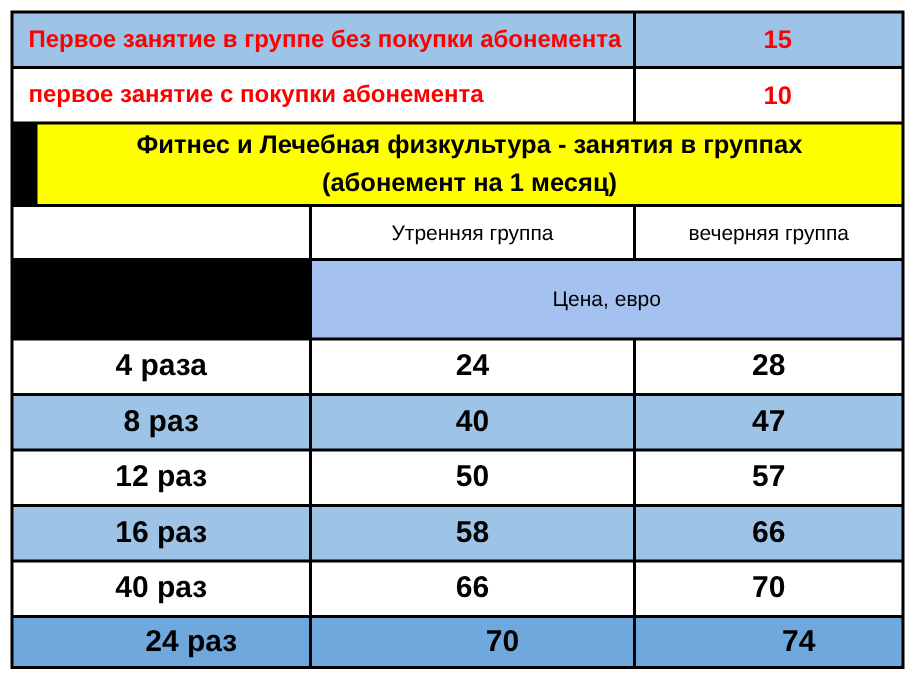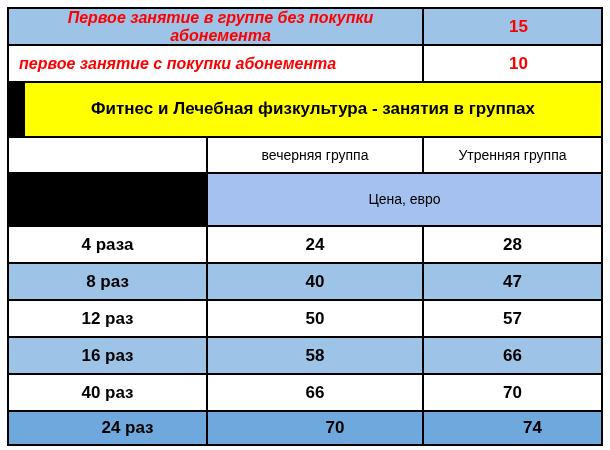--- a/index.html
+++ b/index.html
@@ -20,39 +20,38 @@
     grid-template-rows: 35px 35px 53px 34px 51px 35px 35px 35px 35px 35px 32px;
     gap: 2px;
     padding: 2px;
   }
   .cell {
     background: #ffffff;
     display: flex;
     align-items: center;
     justify-content: center;
     text-align: center;
-    font-size: 17px;
+    font-size: 20px;
     font-weight: bold;
     color: #000000;
     overflow: hidden;
   }
   .span2  { grid-column: 1 / 3; }
   .span23 { grid-column: 2 / 4; }
   .span3  { grid-column: 1 / 4; margin-left: 16px; }
   .bg-lightblue  { background: #9DC3E6; }
   .bg-periwinkle { background: #A4C1EF; }
   .bg-darkblue   { background: #6FA8DC; padding-left: 40px; }
   .bg-yellow     { background: #FFFF00; }
   .red-label {
     color: #FF0000;
     font-size: 16px;
     justify-content: flex-start;
     text-align: center;
     padding-left: 10px;
-    font-style: italic;
   }
   .red-value { color: #FF0000; font-size: 17px; padding-left: 12px; }
   .title-cell {
     flex-direction: column;
     font-size: 17px;
     line-height: 1.45;
   }
   .group-header {
     font-weight: normal;
     font-size: 14px;
@@ -70,25 +69,26 @@
 <div class="price-table">
 
   <div class="cell span2 bg-lightblue red-label">Первое занятие в группе без покупки абонемента</div>
   <div class="cell bg-lightblue red-value">15</div>
 
   <div class="cell span2 red-label">первое занятие с покупки абонемента</div>
   <div class="cell red-value">10</div>
 
   <div class="cell span3 bg-yellow title-cell">
     <div>Фитнес и Лечебная физкультура  - занятия в группах</div>
+    <div>(абонемент на 1 месяц)</div>
   </div>
 
   <div class="cell"></div>
+  <div class="cell group-header">Утренняя группа</div>
   <div class="cell group-header">вечерняя группа</div>
-  <div class="cell group-header">Утренняя группа</div>
 
   <div class="cell span23 bg-periwinkle sub-header">Цена, евро</div>
 
   <div class="cell">4 раза</div>
   <div class="cell">24</div>
   <div class="cell">28</div>
 
   <div class="cell bg-lightblue">8 раз</div>
   <div class="cell bg-lightblue">40</div>
   <div class="cell bg-lightblue">47</div>

